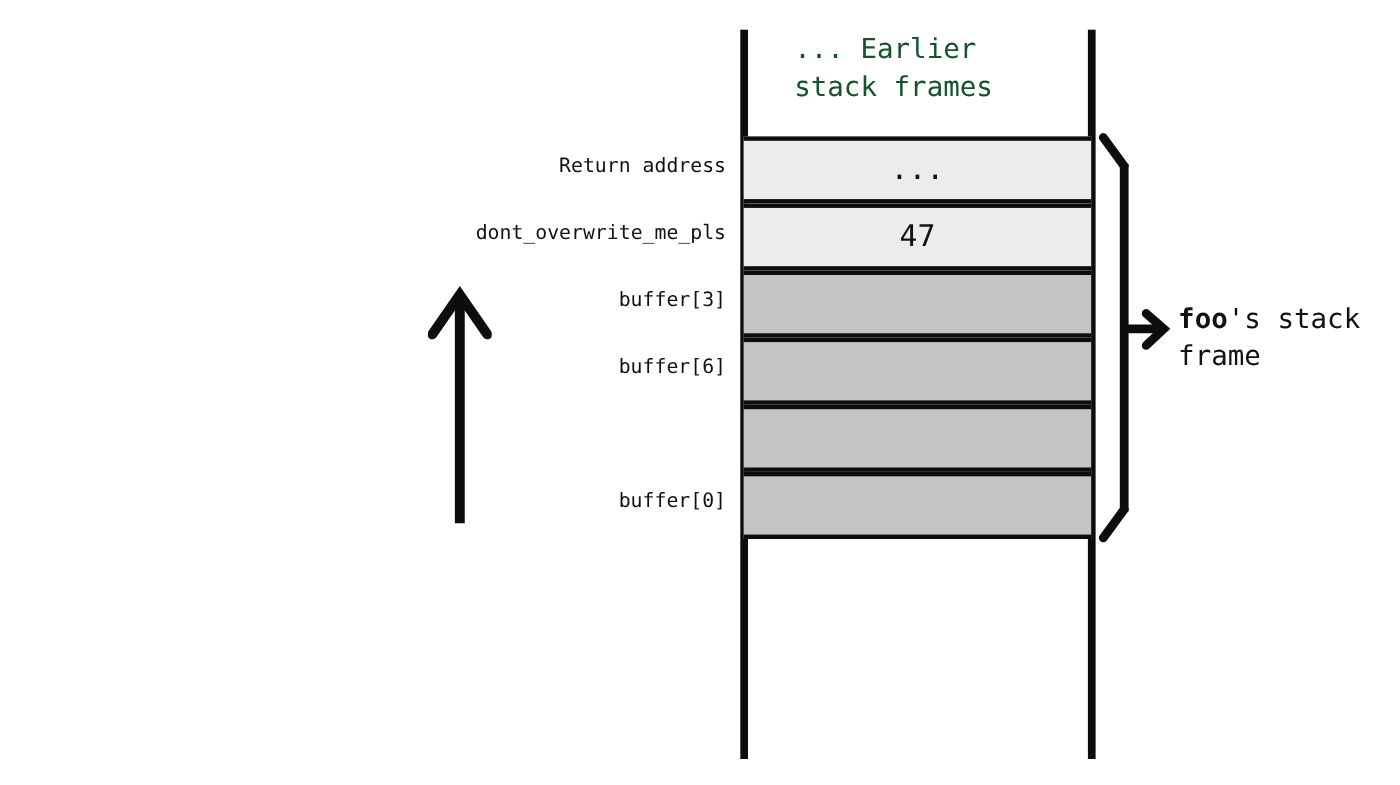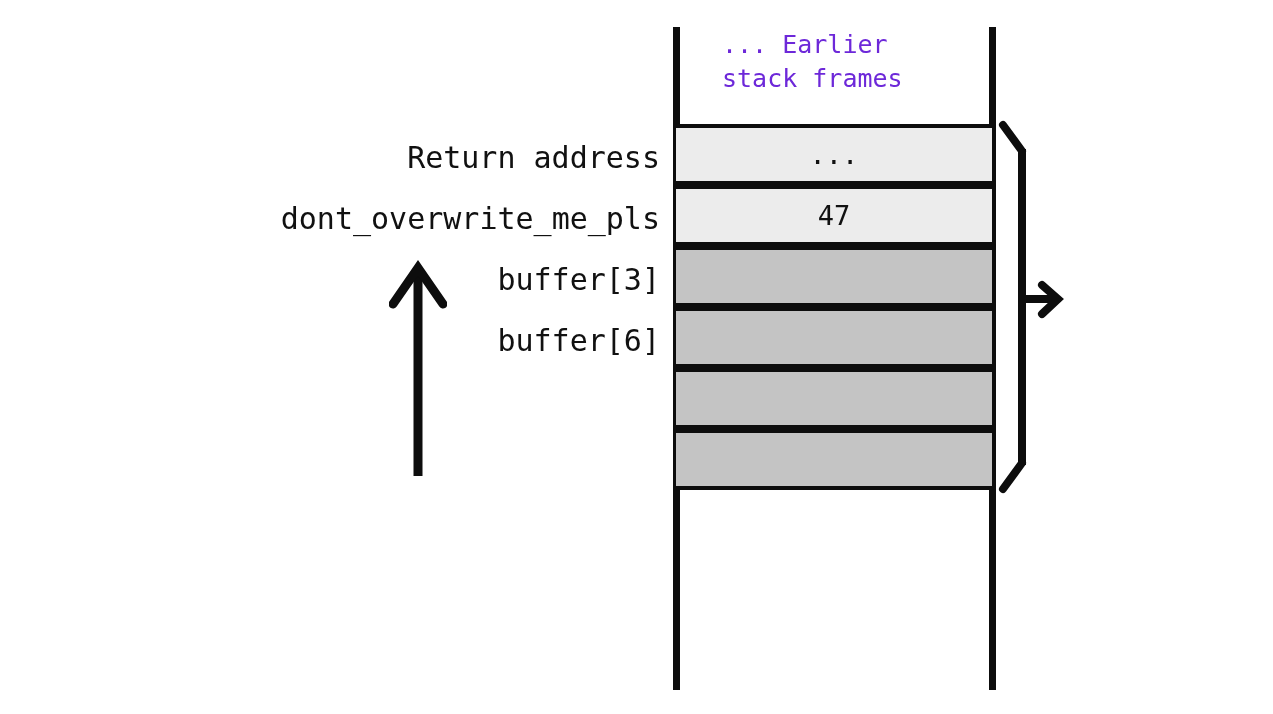--- a/index.html
+++ b/index.html
@@ -51,34 +51,34 @@
   #cell-4 { top: 368px; }
   #cell-5 { top: 429px; }
 
   .cell-value { white-space: pre; }
 
   
   .region-text {
     position: absolute;
     font-size: 25px;
     line-height: 34px;
-    color: #6d28d9;
+    color: #14532d;
     white-space: pre;
     text-align: left;
   }
   #region-top    { left: 722px; top: 28px; }
   #region-bottom { left: 722px; top: 555px; }
 
   
   .row-label {
     position: absolute;
     right: 613px;          
     width: 620px;
     text-align: right;
-    font-size: 30px;
+    font-size: 18px;
     color: #111111;
     white-space: pre;
   }
   #label-0 { top: 140px; }
   #label-1 { top: 201px; }
   #label-2 { top: 262px; }
   #label-3 { top: 323px; }
   #label-4 { top: 384px; }
   #label-5 { top: 445px; }
 
@@ -151,33 +151,36 @@
     <span class="cell-value"></span>
   </div>
   <div class="cell dark" id="cell-5">
     <span class="cell-value"></span>
   </div>
 
   <div class="row-label" id="label-0">Return address</div>
   <div class="row-label" id="label-1">dont_overwrite_me_pls</div>
   <div class="row-label" id="label-2">buffer[3]</div>
   <div class="row-label" id="label-3">buffer[6]</div>
+  <div class="row-label" id="label-5">buffer[0]</div>
 
 
   <svg id="up-arrow" viewBox="0 0 58 218">
     <line x1="29" y1="218" x2="29" y2="14" stroke="#0d0d0d" stroke-width="9" stroke-linecap="butt"></line>
     <polyline points="4,46 29,10 54,46" fill="none" stroke="#0d0d0d" stroke-width="9" stroke-linecap="round" stroke-linejoin="miter"></polyline>
   </svg>
 
   <svg id="frame-brace" viewBox="0 0 78 378">
 
     <line x1="7" y1="7" x2="26" y2="33" stroke="#0d0d0d" stroke-width="8" stroke-linecap="round"></line>
 
     <line x1="26" y1="31" x2="26" y2="347" stroke="#0d0d0d" stroke-width="8" stroke-linecap="butt"></line>
 
     <line x1="26" y1="345" x2="7" y2="371" stroke="#0d0d0d" stroke-width="8" stroke-linecap="round"></line>
 
     <line x1="26" y1="181" x2="56" y2="181" stroke="#0d0d0d" stroke-width="8" stroke-linecap="butt"></line>
     <polyline points="46,167 62,181 46,196" fill="none" stroke="#0d0d0d" stroke-width="8" stroke-linecap="round" stroke-linejoin="miter"></polyline>
   </svg>
 
+  <div id="frame-label"><span class="bold">foo</span><span>'s stack
+frame</span></div>
 
 </div>
 
 </body></html>

